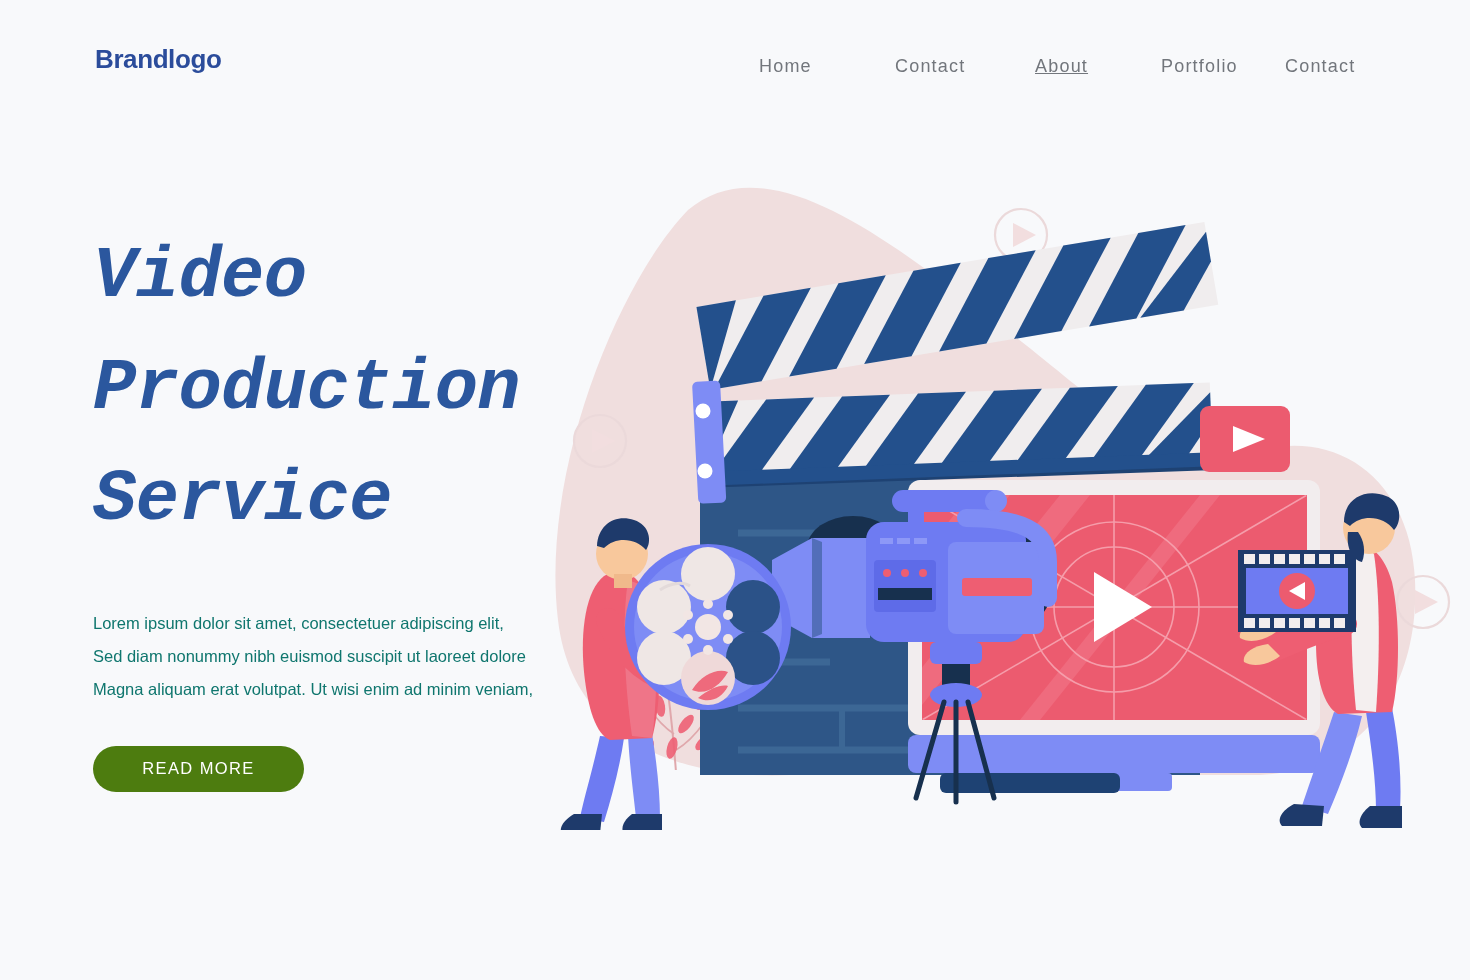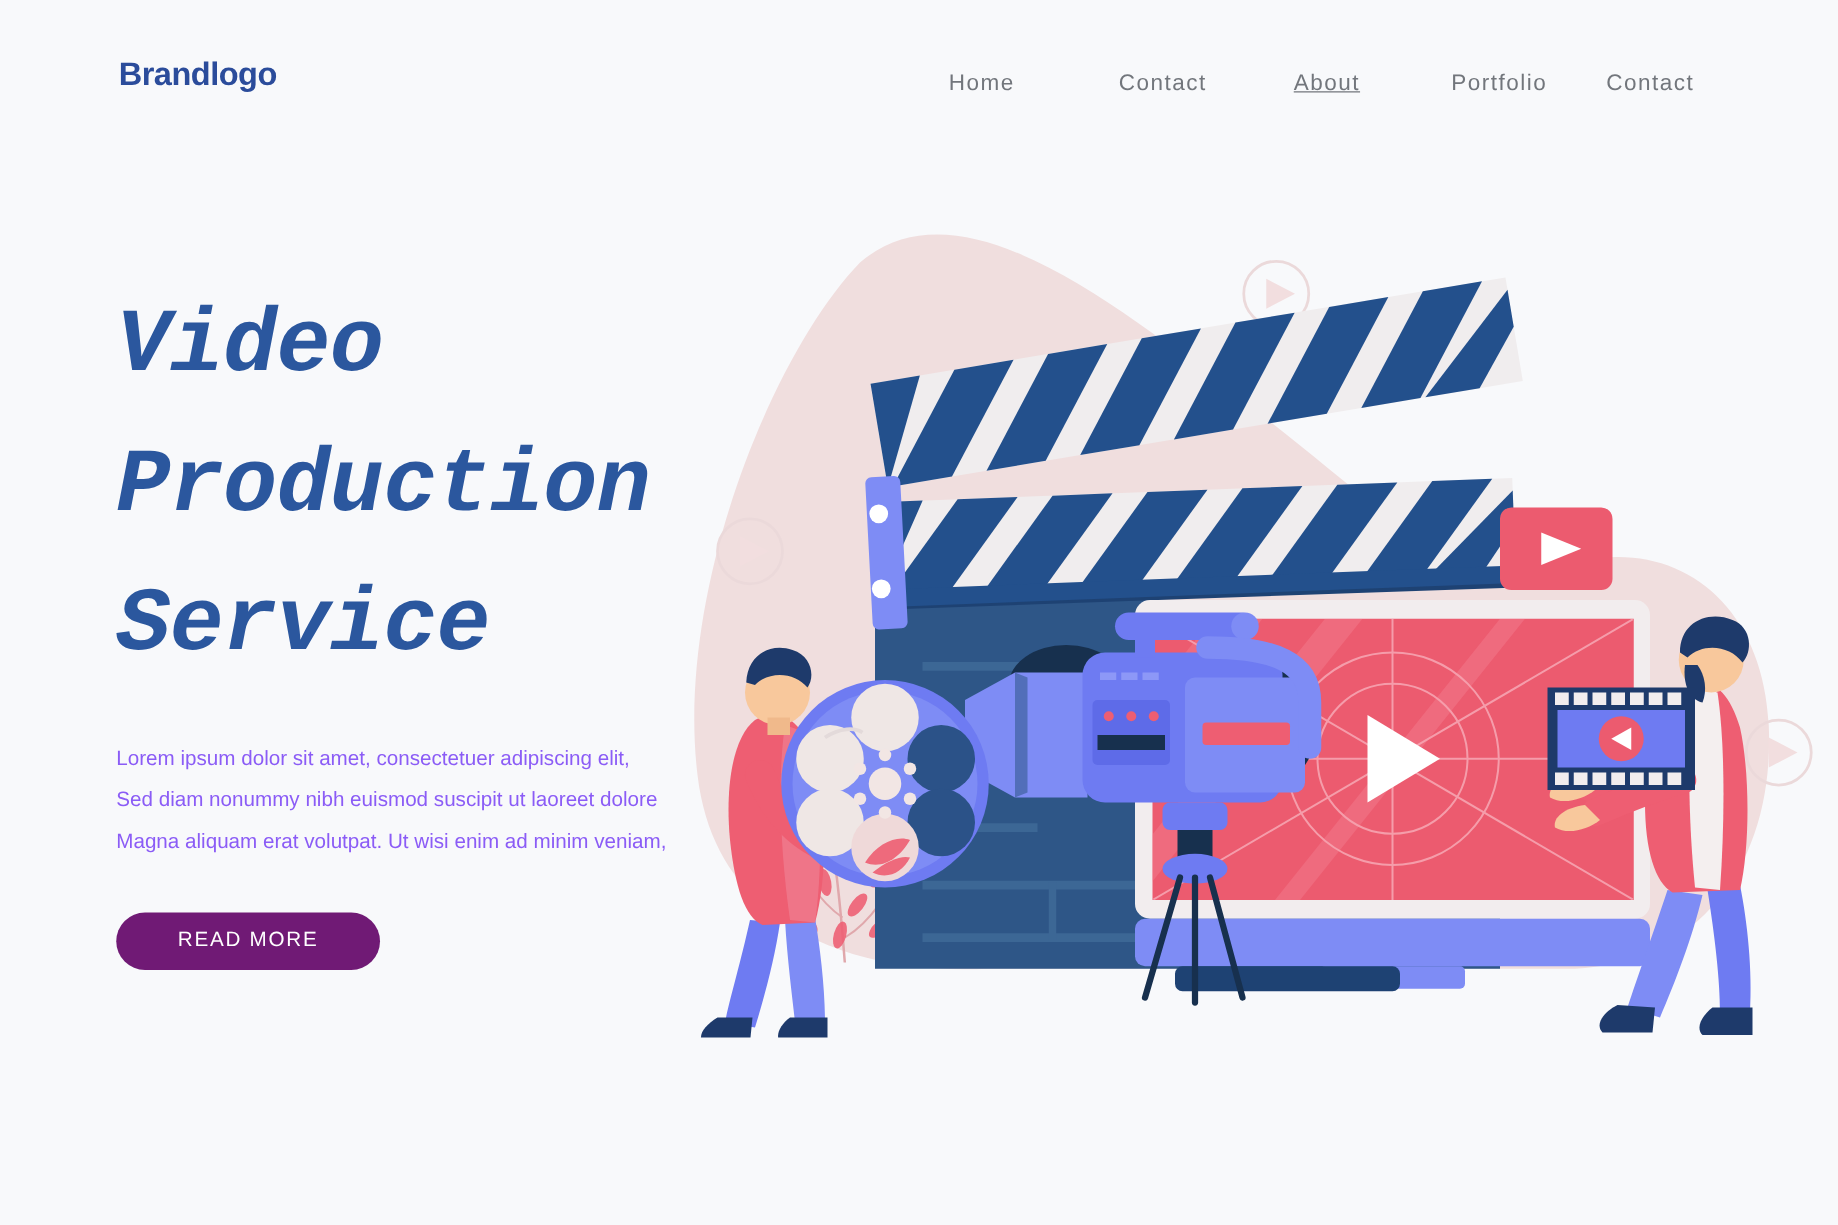--- a/index.html
+++ b/index.html
@@ -34,30 +34,30 @@
   .nav-3 { left:416px; }
   .nav-4 { left:540px; }
 
   
   .hero-text { position:absolute; left:93px; top:222px; width:560px; }
   .hero-title {
     font-size:72px; font-weight:bold; font-style:italic;
     color:#2B579E; line-height:1.55; letter-spacing:-0.5px;font-family:Liberation Mono, monospace;
   }
   .hero-para {
-    margin-top:34px;
-    font-size:16.5px; color:#8b5cf6; line-height:2.0;
+    margin-top:50px;
+    font-size:16.5px; color:#0f766e; line-height:2.0;
     max-width:460px;
   }
   .hero-para div { white-space:nowrap; }
   .read-more {
     margin-top:40px;
     display:inline-flex; align-items:center; justify-content:center;
     width:211px; height:46px;
-    background:#701a75; color:#FFFFFF;
+    background:#4d7c0f; color:#FFFFFF;
     border:none; border-radius:23px;
     font-size:16.5px; font-family:"Liberation Sans", sans-serif;
     letter-spacing:1.4px; cursor:pointer;
   }
 
   
   .illustration {
     position:absolute; left:500px; top:150px;
     width:970px; height:680px;
   }

